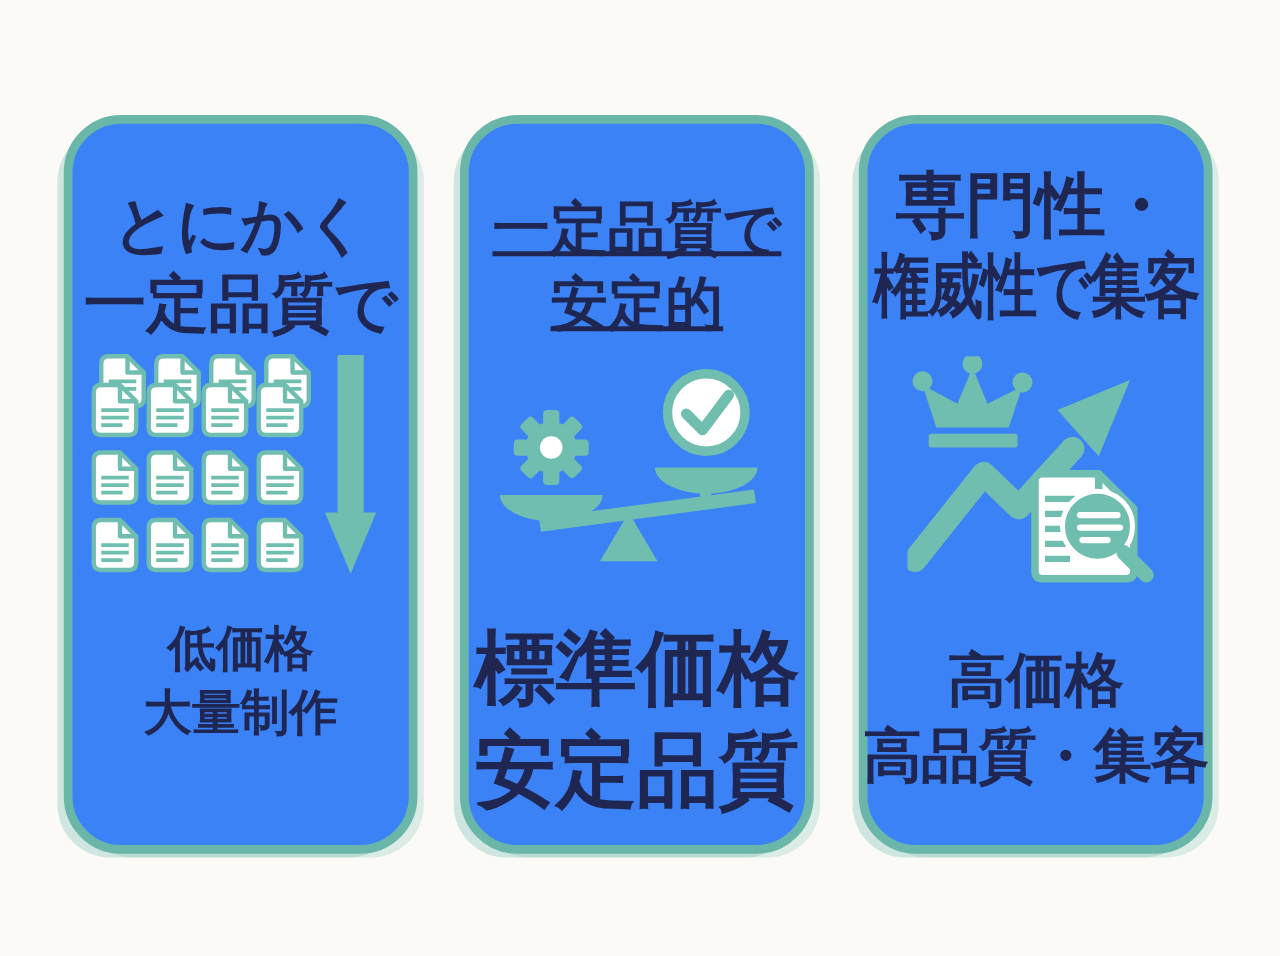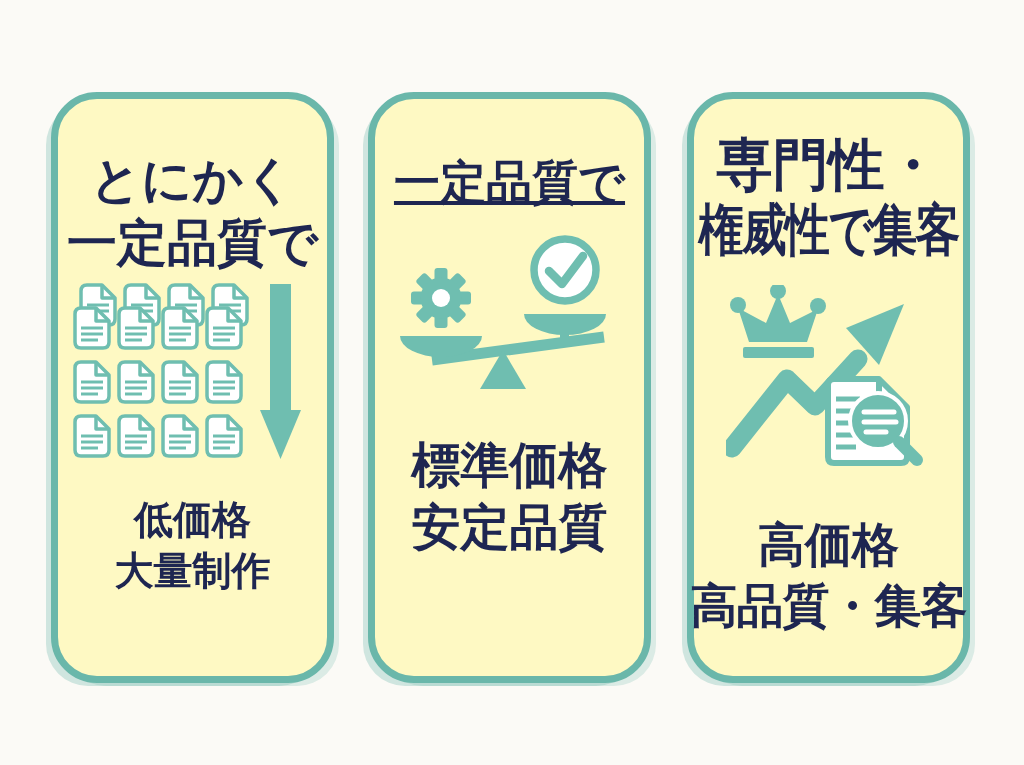--- a/index.html
+++ b/index.html
@@ -5,40 +5,40 @@
   html,body{margin:0;padding:0;}
   body{
     width:1024px;height:765px;position:relative;overflow:hidden;
     background:#fbfaf6;
     font-family:"DejaVu Sans",sans-serif;
   }
   .canvas{position:absolute;inset:0;}
   .card{
     position:absolute;top:92px;width:283px;height:591px;
     box-sizing:border-box;
-    background:#fef9c3;
+    background:#3b82f6;
     border:7px solid #6ab7aa;
     border-radius:46px;
     box-shadow:-9px 7px 0 -4px rgba(106,183,170,.30), 9px 7px 0 -4px rgba(106,183,170,.22);
     display:flex;flex-direction:column;align-items:center;
   }
   .c1{left:51px}.c2{left:368px}.c3{left:687px}
   .title,.result{font-weight:800;color:#1e2651;text-align:center;white-space:nowrap;}
   .c1 .title{font-size:50px;line-height:1.26;margin-top:50px;}
   .c2 .title{font-size:46px;line-height:1.30;margin-top:54px;text-decoration:underline;}
   .c3 .title{margin-top:32px;line-height:1.2;}
   .c3 .title .l1{display:block;font-size:56px;line-height:1.22;}
   .c3 .title .l2{display:inline-block;font-size:56px;line-height:1.12;letter-spacing:-2px;
                  transform:scaleX(.80);transform-origin:50% 50%;}
   .icon-wrap{display:flex;align-items:center;justify-content:center;}
   .c1 .icon-wrap{margin-top:6px;height:190px;}
   .c2 .icon-wrap{margin-top:16px;height:170px;}
   .c3 .icon-wrap{margin-top:24px;height:184px;}
   .c1 .result{font-size:39px;line-height:1.30;margin-top:24px;}
-  .c2 .result{font-size:49px;line-height:1.26;margin-top:36px;}
+  .c2 .result{font-size:65px;line-height:1.26;margin-top:36px;}
   .c3 .result{font-size:47px;line-height:1.30;margin-top:44px;}
   .c3 .result .r2{font-size:47px;letter-spacing:-1px;}
   svg{display:block;}
 </style>
 </head>
 <body>
 
 <div class="canvas">
 
   <section class="card c1">
@@ -85,20 +85,21 @@
     </div>
     <div class="result">
       <div>低価格</div>
       <div>大量制作</div>
     </div>
   </section>
 
   <section class="card c2">
     <div class="title">
       <div>一定品質で</div>
+      <div>安定的</div>
     </div>
     <div class="icon-wrap">
       <svg width="232" height="176" viewBox="0 0 232 176">
         <g fill="#6fbeb0">
           <line x1="38" y1="134" x2="210" y2="111" stroke="#6fbeb0" stroke-width="11"></line>
           <polygon points="109,124 86,163 132,163"></polygon>
           <path d="M6 110 A41 21 0 0 0 88 110 Z"></path>
           <rect x="42" y="126" width="9" height="11"></rect>
           <path d="M130 88 A41 21 0 0 0 212 88 Z"></path>
           <rect x="166" y="106" width="9" height="12"></rect>

